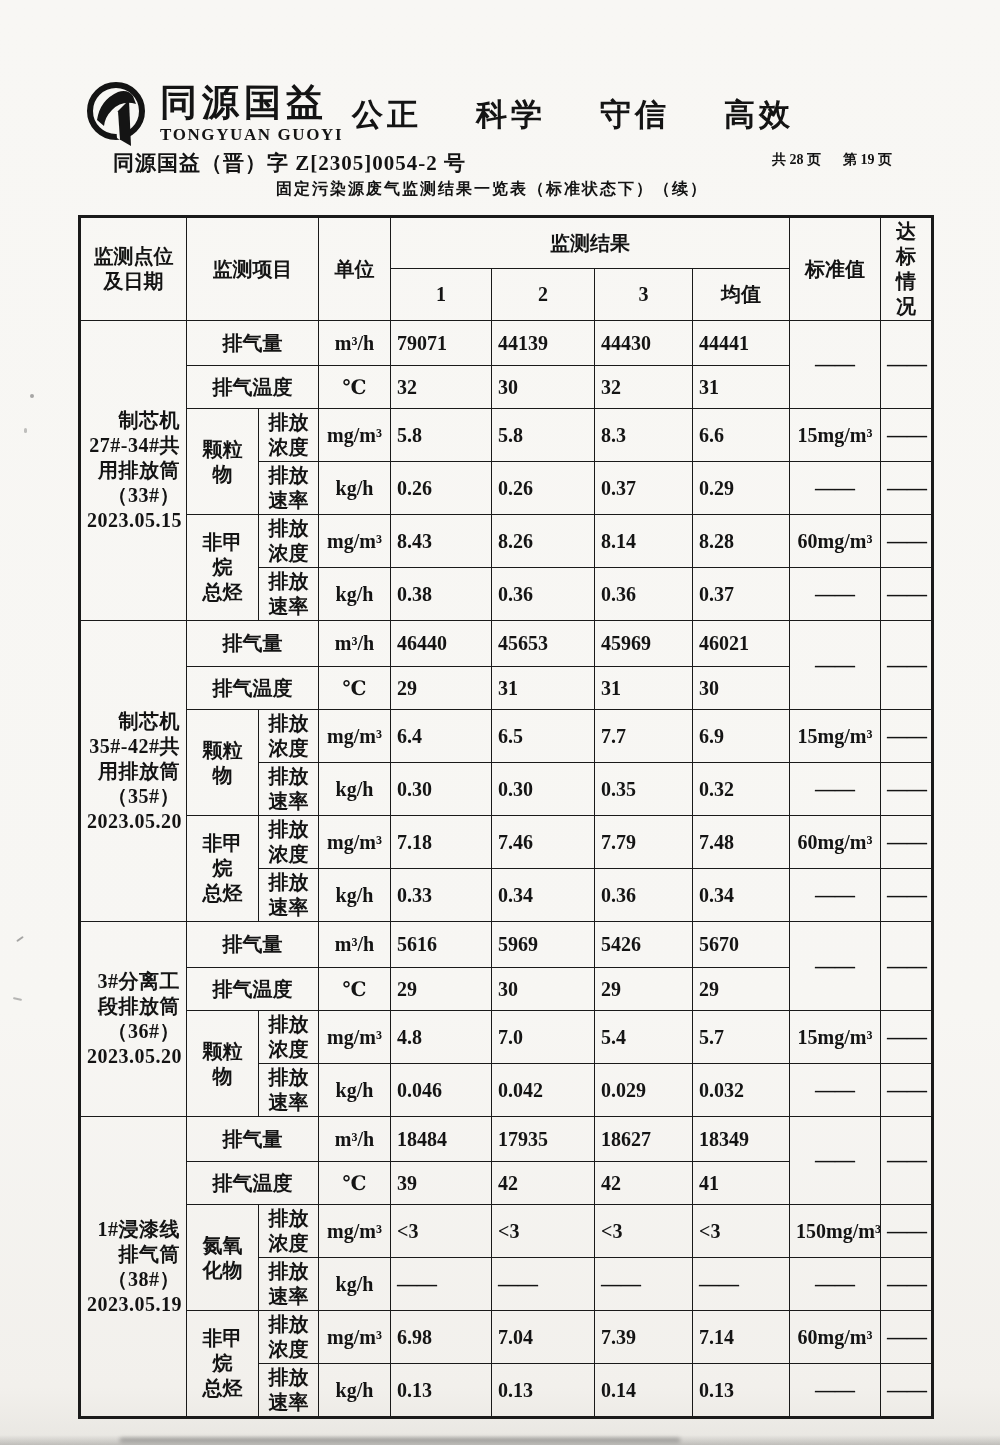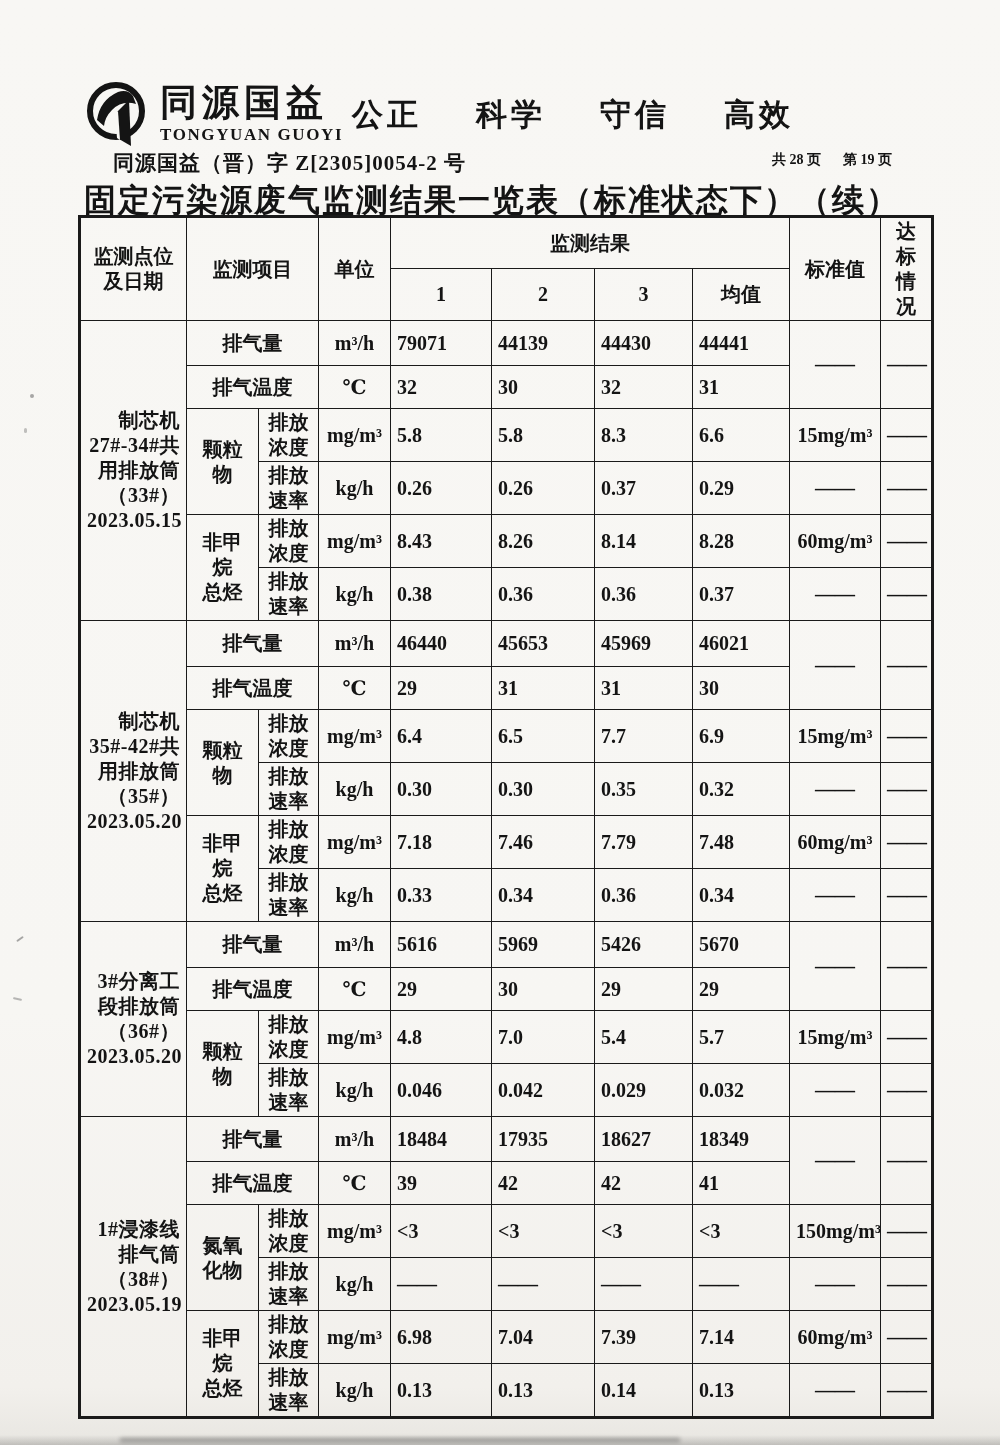--- a/index.html
+++ b/index.html
@@ -19,21 +19,21 @@
   .logo-mark { position:absolute; left:84px; top:80px; width:66px; height:72px; }
   .logo-text { position:absolute; left:160px; top:84px; }
   .logo-cn { font-size:37px; font-weight:900; letter-spacing:5px; line-height:1; }
   .logo-en { font-size:17px; font-weight:700; letter-spacing:1.6px; margin-top:4px; }
   .slogan { position:absolute; left:352px; top:94px; display:flex; gap:54px;
             font-size:31px; font-weight:900; letter-spacing:4px; }
   .doc-line { position:absolute; left:100px; top:149px; font-size:21px; font-weight:700; letter-spacing:1px;margin-left:13px; }
   .page-info { position:absolute; left:772px; top:151px; display:flex; gap:22px;
                font-size:14px; font-weight:700; }
   .doc-title { position:absolute; left:0; right:16px; top:179px; text-align:center;
-               font-size:32px; font-weight:700; letter-spacing:2px; }
+               font-size:16px; font-weight:700; letter-spacing:2px; }
   
   table.report {
     position:absolute; left:78px; top:215px; width:854px;
     border-collapse:collapse; table-layout:fixed;
     border:3px solid #1a1a1a;
   }
   .report th, .report td {
     border:1.6px solid #1a1a1a;
     padding:1px 6px;
     font-size:20px;

